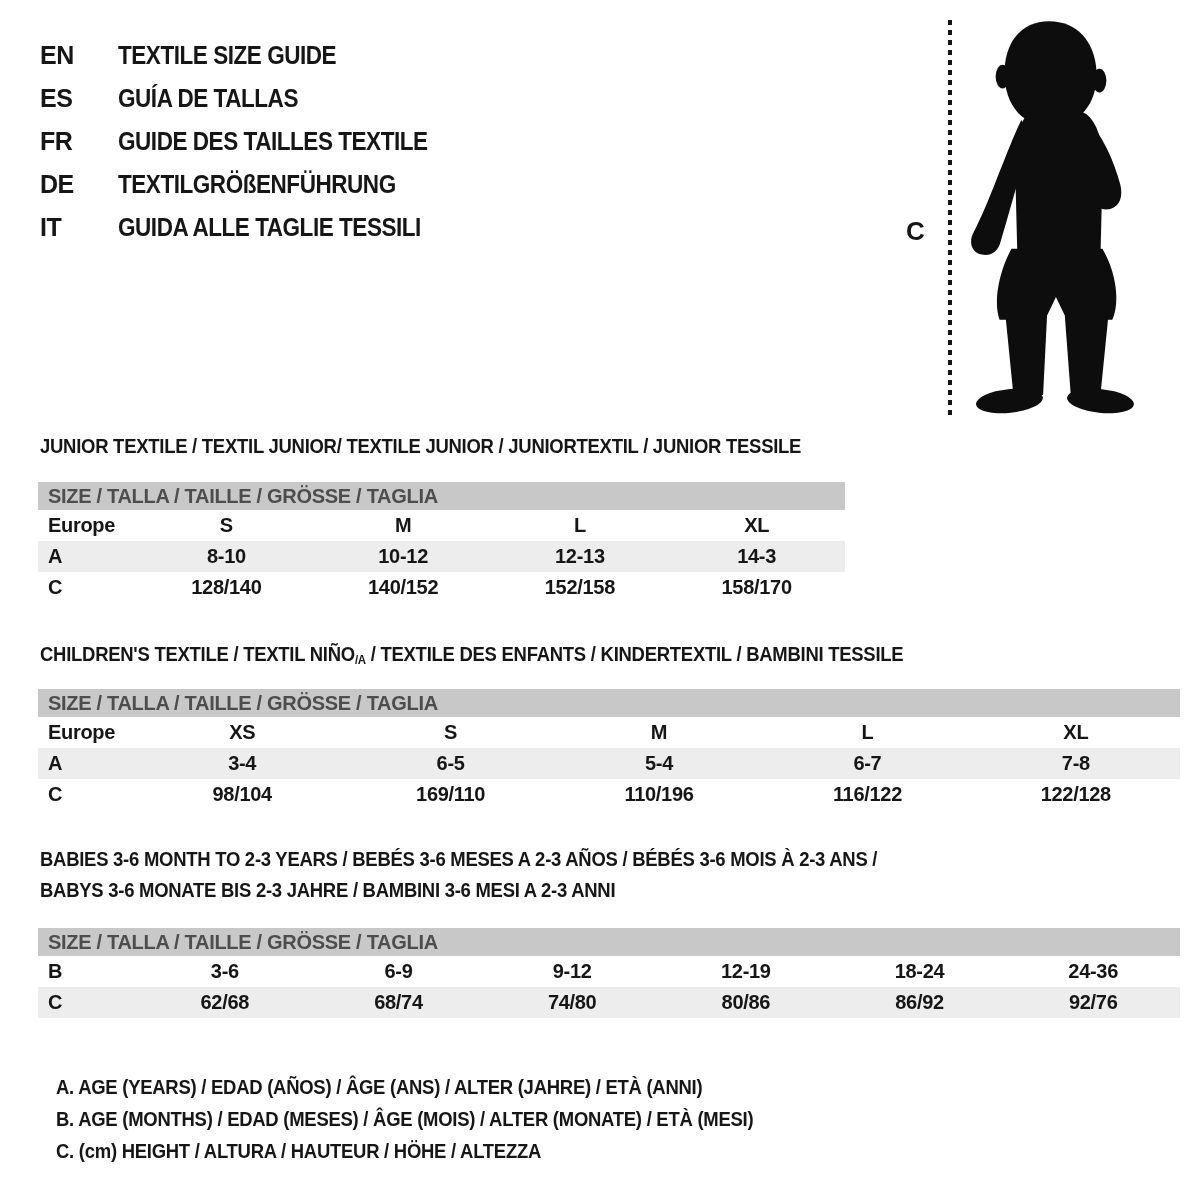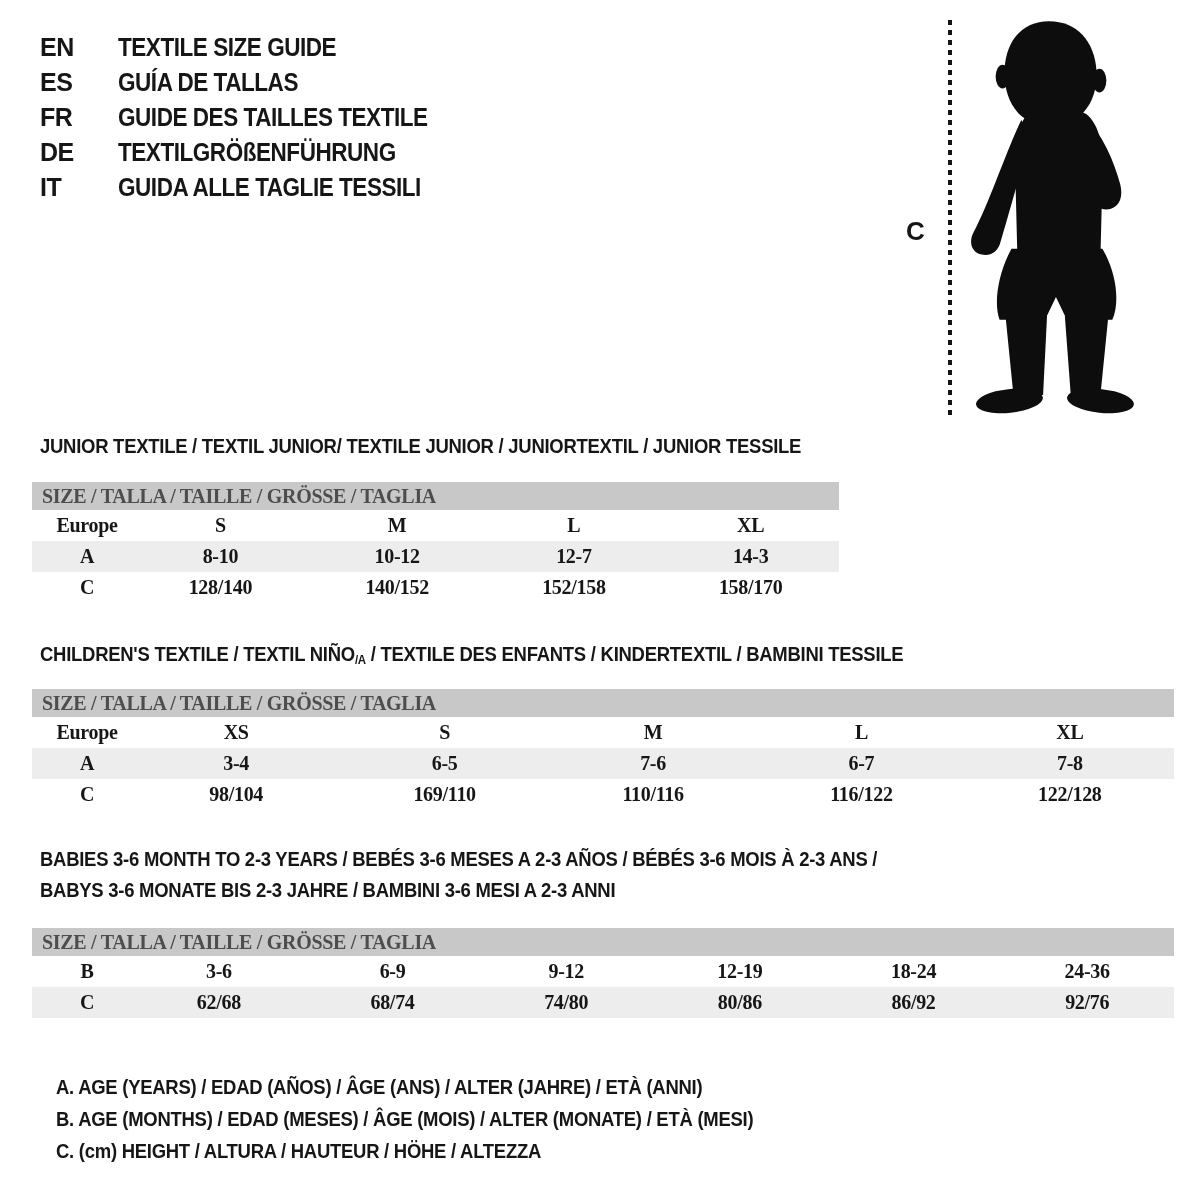--- a/index.html
+++ b/index.html
@@ -9,21 +9,21 @@
     width: 1200px;
     height: 1200px;
     background: #ffffff;
     font-family: "Liberation Sans", "DejaVu Sans", sans-serif;
     color: #161616;
     overflow: hidden;
   }
 
   
   .lang-list { position: absolute; left: 40px; top: 30px; }
-  .lang-row { display: flex; height: 35px; line-height: 35px; }
+  .lang-row { display: flex; height: 35px; line-height: 35px; margin-top: 8px; }
   .lang-code {
     width: 78px; font-size: 25px; font-weight: bold; letter-spacing: -0.5px;
   }
   .lang-title {
     font-size: 25px; font-weight: bold; letter-spacing: -0.5px;
     transform: scaleX(0.9); transform-origin: left center; white-space: nowrap;
   }
 
   
   .dash-line {
@@ -41,29 +41,29 @@
     position: absolute; left: 40px;
     font-size: 21px; font-weight: bold; letter-spacing: -0.3px;
     transform: scaleX(0.88); transform-origin: left center; white-space: nowrap;
   }
   .section-title .subscript {
     font-size: 0.62em; vertical-align: -0.25em; font-weight: bold;
   }
   .title-multiline { line-height: 31px; }
 
   
-  .size-table { position: absolute; left: 32px; font-family: Liberation Serif, serif; }
+  .size-table { position: absolute; left: 38px; }
   .size-bar {
     height: 28px; line-height: 28px; background: #c8c8c8; color: #4d4d4d;
     font-size: 20px; font-weight: bold; padding-left: 10px; letter-spacing: -0.3px;
     transform-origin: left center; white-space: nowrap;
   }
   .trow { display: flex; height: 31px; line-height: 31px; font-size: 20px; font-weight: bold; letter-spacing: -0.3px; }
   .trow.shaded { background: #ededed; }
-  .trow .lbl { width: 100px; padding-left: 10px; text-align: center; }
+  .trow .lbl { width: 100px; padding-left: 10px; text-align: left; }
   .trow .cell { flex: 1 1 0; text-align: center; }
 
   
   .footnotes { position: absolute; left: 56px; top: 1071px; }
   .footnote {
     font-size: 21px; font-weight: bold; line-height: 32px; letter-spacing: -0.3px;
     transform: scaleX(0.88); transform-origin: left center; white-space: nowrap;
   }
 
   
@@ -134,21 +134,21 @@
       <div class="lbl">Europe</div>
       <div class="cell">S</div>
       <div class="cell">M</div>
       <div class="cell">L</div>
       <div class="cell">XL</div>
     </div>
     <div class="trow shaded">
       <div class="lbl">A</div>
       <div class="cell">8-10</div>
       <div class="cell">10-12</div>
-      <div class="cell">12-7</div>
+      <div class="cell">12-13</div>
       <div class="cell">14-3</div>
     </div>
     <div class="trow">
       <div class="lbl">C</div>
       <div class="cell">128/140</div>
       <div class="cell">140/152</div>
       <div class="cell">152/158</div>
       <div class="cell">158/170</div>
     </div>
   </div>
@@ -161,29 +161,29 @@
       <div class="cell">XS</div>
       <div class="cell">S</div>
       <div class="cell">M</div>
       <div class="cell">L</div>
       <div class="cell">XL</div>
     </div>
     <div class="trow shaded">
       <div class="lbl">A</div>
       <div class="cell">3-4</div>
       <div class="cell">6-5</div>
-      <div class="cell">7-6</div>
+      <div class="cell">5-4</div>
       <div class="cell">6-7</div>
       <div class="cell">7-8</div>
     </div>
     <div class="trow">
       <div class="lbl">C</div>
       <div class="cell">98/104</div>
       <div class="cell">169/110</div>
-      <div class="cell">110/116</div>
+      <div class="cell">110/196</div>
       <div class="cell">116/122</div>
       <div class="cell">122/128</div>
     </div>
   </div>
 
   <div class="section-title title-multiline" id="babies-title">
     <div>BABIES 3-6 MONTH TO 2-3 YEARS / BEBÉS 3-6 MESES A 2-3 AÑOS / BÉBÉS 3-6 MOIS À 2-3 ANS /</div>
     <div>BABYS 3-6 MONATE BIS 2-3 JAHRE / BAMBINI 3-6 MESI A 2-3 ANNI</div>
   </div>
   <div class="size-table" id="babies-table">

